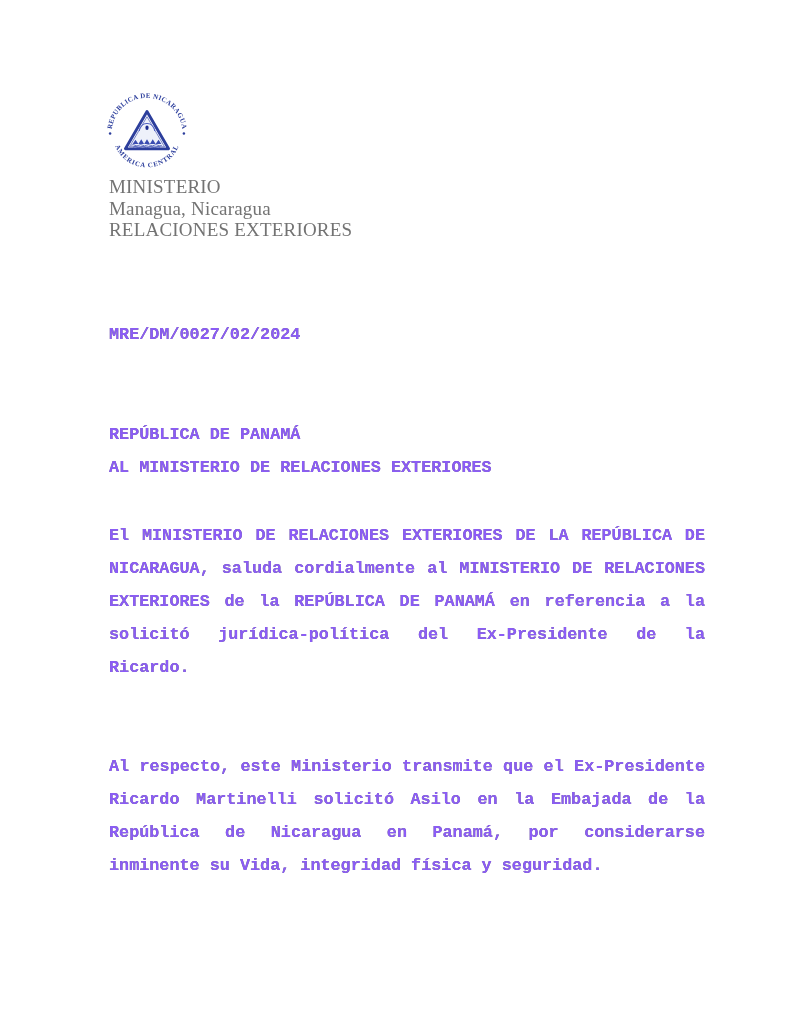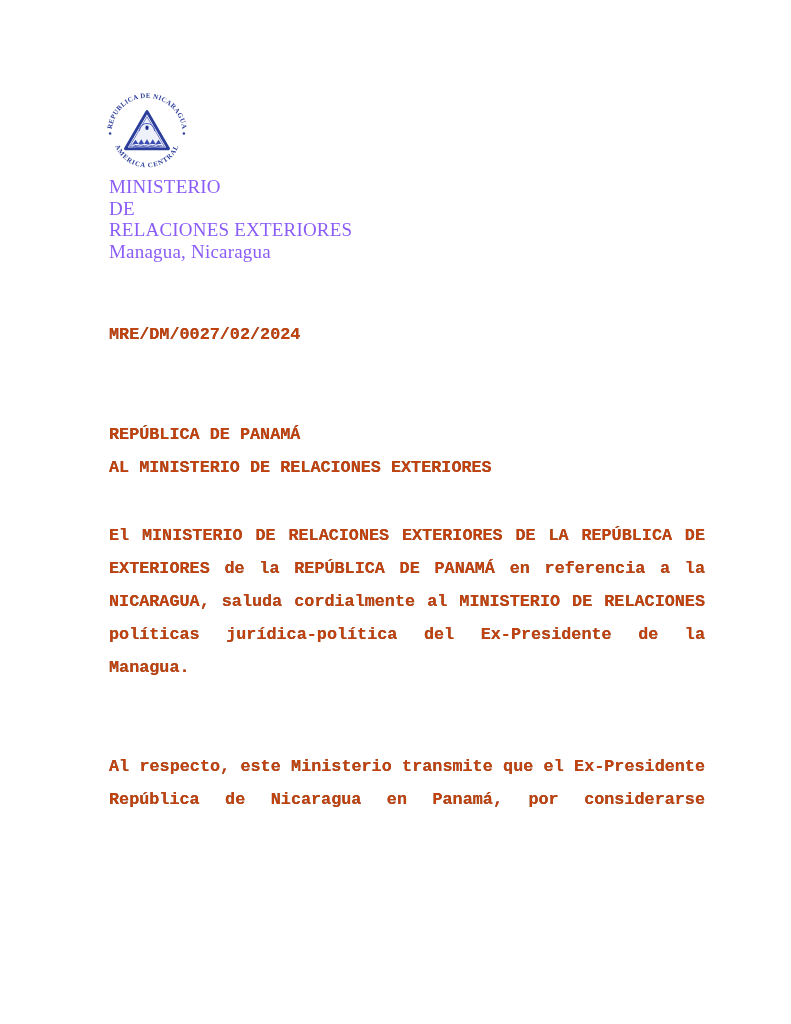--- a/index.html
+++ b/index.html
@@ -9,28 +9,28 @@
     width:791px; height:1024px;
     background:#ffffff;
     overflow:hidden;
     font-family:"Liberation Sans", sans-serif;
   }
   .seal { position:absolute; left:101px; top:87px; width:92px; height:92px; }
   .ministry {
     position:absolute; left:109px; top:176px;
     font-family:"Liberation Serif","DejaVu Serif",serif;
     font-size:19px; line-height:21.5px;
-    color:#8b5cf6; letter-spacing:0.2px;
+    color:#737373; letter-spacing:0.2px;
     white-space:nowrap;
   }
   .mono {
     font-family:"Liberation Mono","DejaVu Sans Mono",monospace;
     font-weight:700;
     font-size:16.8px; line-height:33px;
-    color:#c2410c;
+    color:#8b5cf6;
     text-shadow:0 0 0.6px rgba(20,20,20,0.65);
   }
   .ref   { position:absolute; left:109px; top:318px; white-space:nowrap; }
   .addr  { position:absolute; left:109px; top:418px; white-space:nowrap; }
   .para  { position:absolute; left:109px; width:596px; }
   .para1 { top:519px; }
   .para2 { top:750px; }
   .tline { text-align:justify; text-align-last:justify;font-family:Liberation Mono, monospace; }
   .tline-last { text-align-last:left; }
   .seal svg text {
@@ -66,39 +66,40 @@
         <ellipse cx="48" cy="42.5" rx="1.7" ry="2.3" fill="#1c2c90"></ellipse>
         <path d="M 33,59.5 l 3,-4.5 3,4.5 z M 39,59.5 l 3,-5 3,5 z M 45,59.5 l 3,-5 3,5 z M 51,59.5 l 3,-5 3,5 z M 57,59.5 l 3,-4.5 3,4.5 z" fill="#3a4cb0"></path>
         <path d="M 31.5,60.8 q 2,-1.4 4,0 t 4,0 t 4,0 t 4,0 t 4,0 t 4,0 t 4,0 t 4,0" fill="none" stroke="#3a4cb0" stroke-width="0.8"></path>
         <path d="M 33.5,62.8 q 2,-1.2 4,0 t 4,0 t 4,0 t 4,0 t 4,0 t 4,0 t 4,0" fill="none" stroke="#3a4cb0" stroke-width="0.8"></path>
       </g>
     </svg>
   </div>
 
   <div class="ministry">
     <div>MINISTERIO</div>
-    <div>DE</div>
+    <div>Managua, Nicaragua</div>
     <div>RELACIONES EXTERIORES</div>
-    <div>Managua, Nicaragua</div>
   </div>
 
   <div class="ref mono">
     <div>MRE/DM/0027/02/2024</div>
   </div>
 
   <div class="addr mono">
     <div>REPÚBLICA DE PANAMÁ</div>
     <div>AL MINISTERIO DE RELACIONES EXTERIORES</div>
   </div>
 
   <div class="para para1 mono">
       <div class="tline">El MINISTERIO DE RELACIONES EXTERIORES DE LA REPÚBLICA DE</div>
+      <div class="tline">NICARAGUA, saluda cordialmente al MINISTERIO DE RELACIONES</div>
       <div class="tline">EXTERIORES de la REPÚBLICA DE PANAMÁ en referencia a la</div>
-      <div class="tline">NICARAGUA, saluda cordialmente al MINISTERIO DE RELACIONES</div>
-      <div class="tline">políticas jurídica-política del Ex-Presidente de la</div>
-      <div class="tline tline-last">Managua.</div>
+      <div class="tline">solicitó jurídica-política del Ex-Presidente de la</div>
+      <div class="tline tline-last">Ricardo.</div>
     </div>
   <div class="para para2 mono">
       <div class="tline">Al respecto, este Ministerio transmite que el Ex-Presidente</div>
+      <div class="tline">Ricardo Martinelli solicitó Asilo en la Embajada de la</div>
       <div class="tline">República de Nicaragua en Panamá, por considerarse</div>
+      <div class="tline tline-last">inminente su Vida, integridad física y seguridad.</div>
     </div>
 
 </div>
 
 </body></html>

